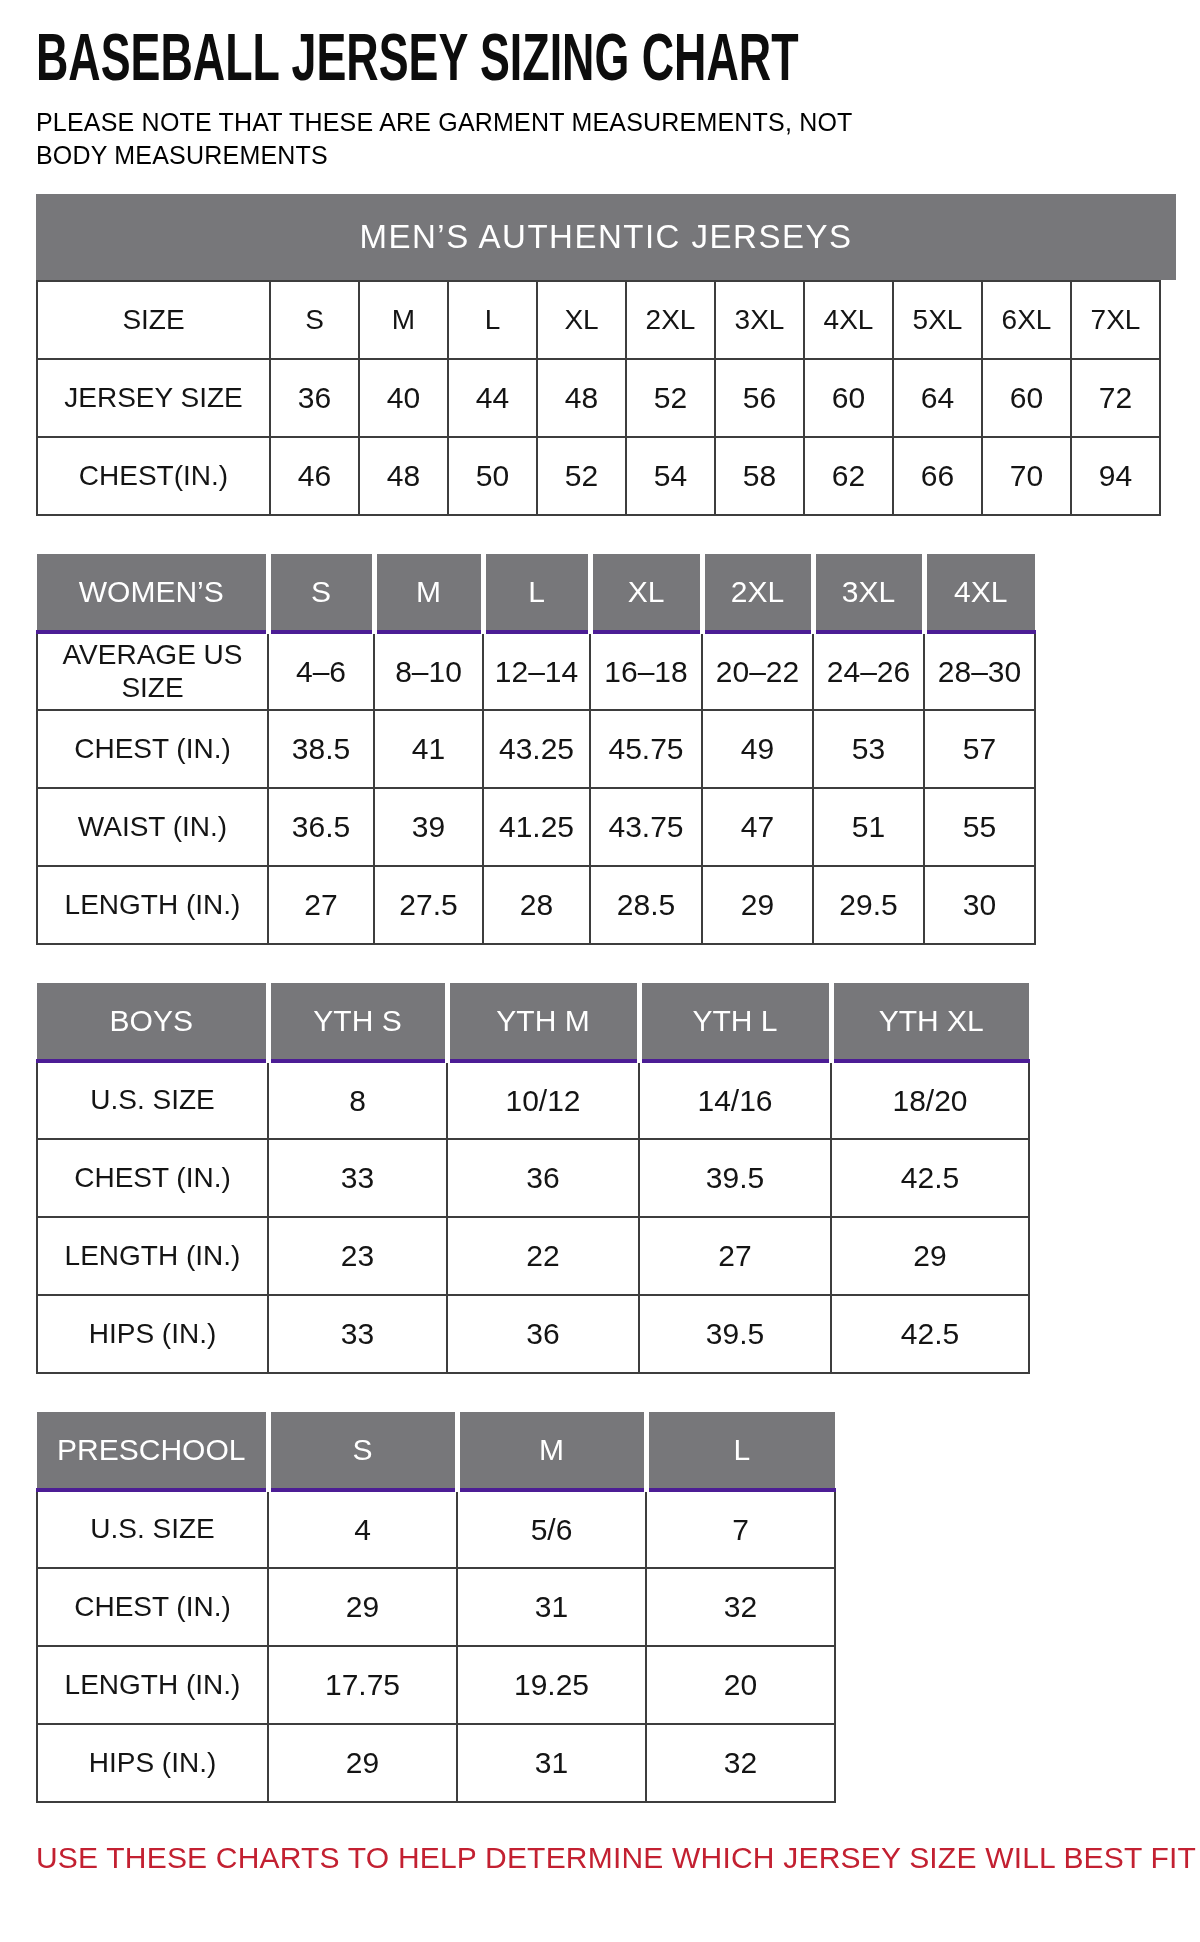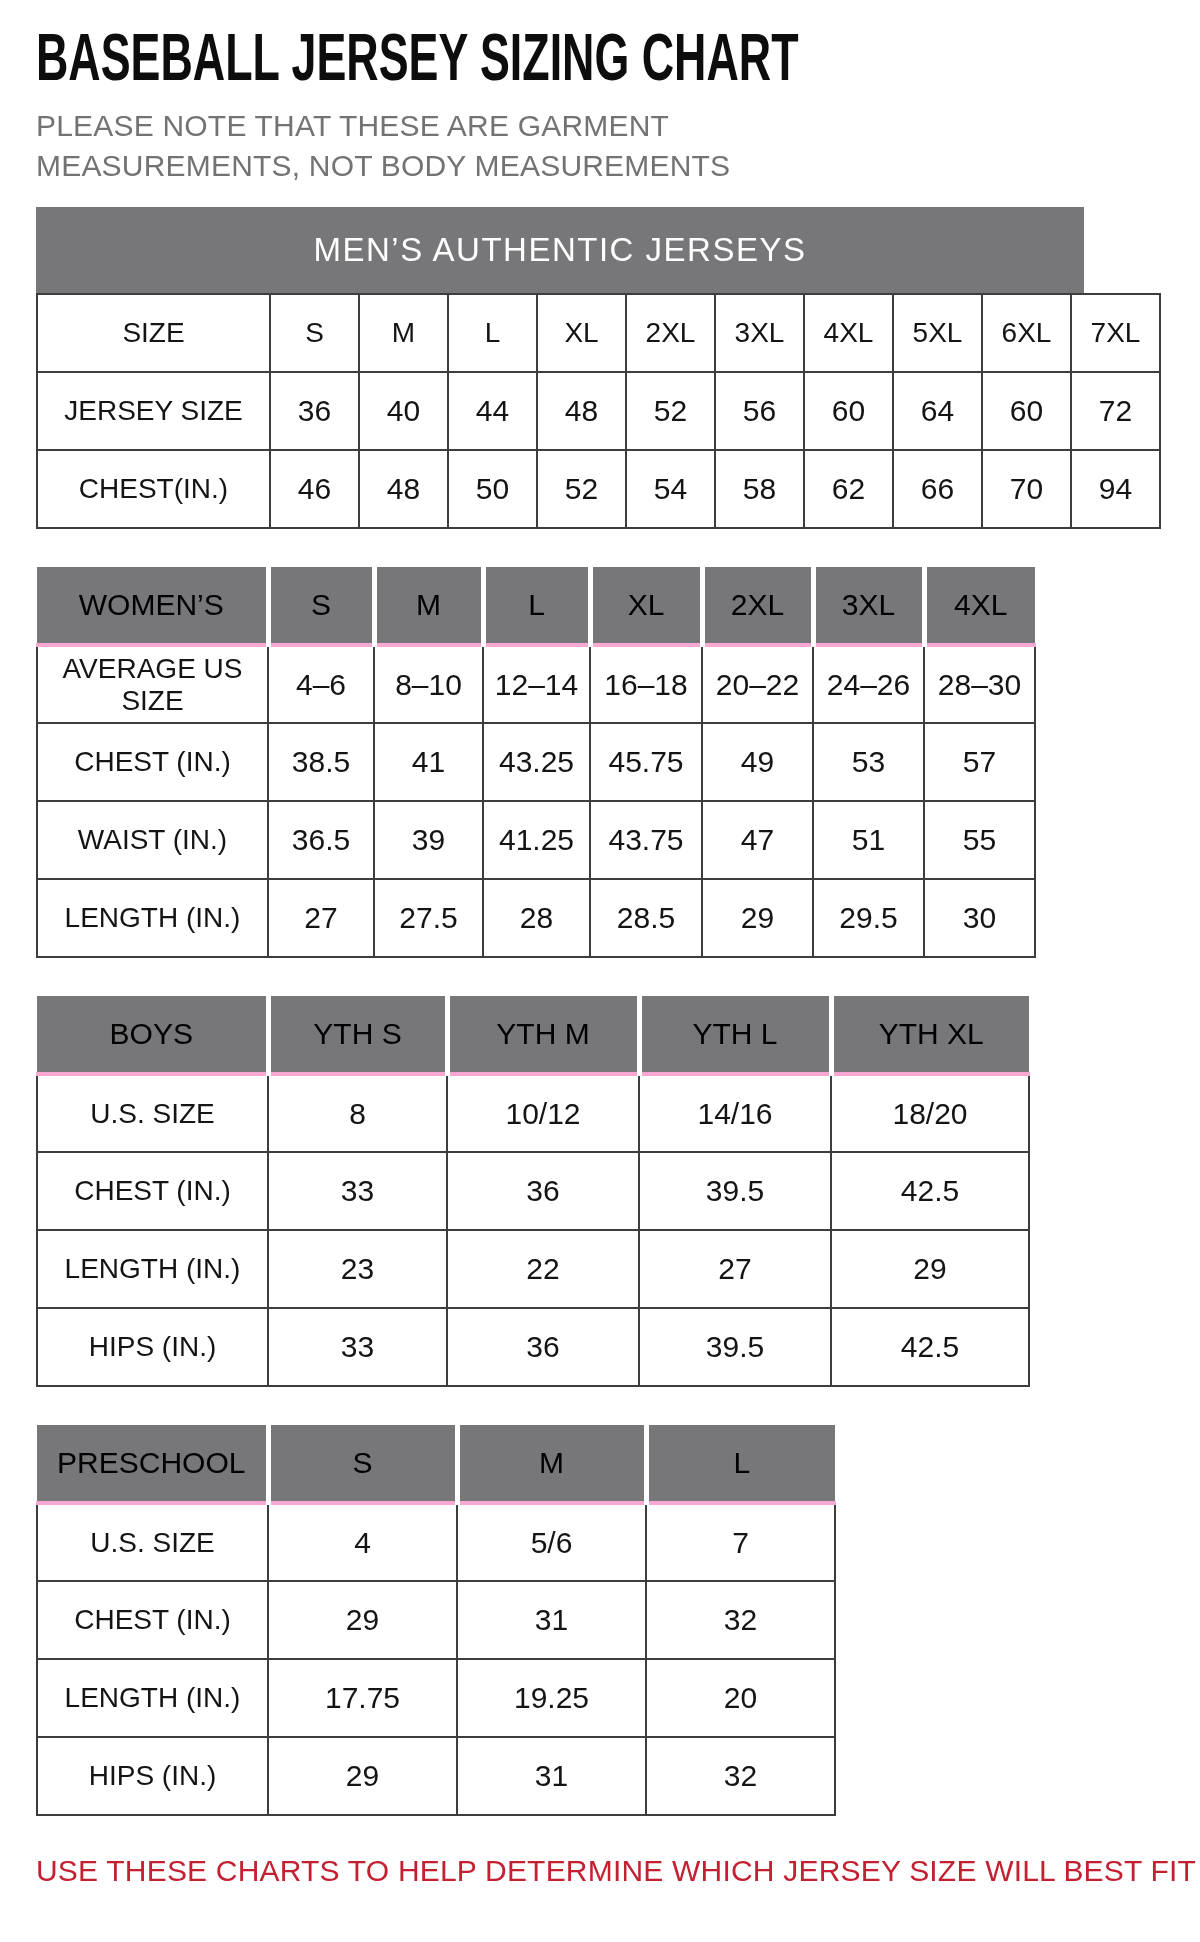--- a/index.html
+++ b/index.html
@@ -24,23 +24,23 @@
     letter-spacing: 0px;
     color: #0d0d0d;
     white-space: nowrap;
     transform: scale(0.80, 1.18);
     transform-origin: left center;
     line-height: 64px;
   }
   .note {
     margin: 0 0 22px 0;
     max-width: 890px;
-    font-size: 30px;
+    font-size: 25px;
     line-height: 1.32;
-    color: #737373;
+    color: #000000;
     letter-spacing: 0.2px;
   }
   .table-host { margin-bottom: 38px; }
   .table-caption {
     background: #77777a;
     color: #ffffff;
     height: 86px;
     display: flex;
     align-items: center;
     justify-content: center;
@@ -58,44 +58,44 @@
     vertical-align: middle;
     padding: 2px 4px;
     border: 2px solid #3d3d3d;
     font-weight: normal;
   }
   .sizing-table td { font-size: 30px; }
   .sizing-table th.row-label { font-size: 28px; line-height: 1.15; border-radius: 15px; }
   .sizing-table thead th.plain { font-size: 28px; background: #ffffff; }
   .sizing-table thead th.gray {
     background: #77777a;
-    color: #000000;
+    color: #ffffff;
     font-size: 30px;
     border: none;
-    border-bottom: 4px solid #f9a8d4;
+    border-bottom: 4px solid #4c1d95;
   }
   .sizing-table thead th.gray + th.gray { border-left: 5px solid #ffffff; }
   .footer {
     margin: 16px 0 0 0;
     font-size: 30px;
     color: #c32031;
     letter-spacing: 0.2px;
     white-space: nowrap;
   }
 </style>
 </head>
 <body>
 
 <div class="page">
   <h1 class="title">BASEBALL JERSEY SIZING CHART</h1>
   <p class="note">PLEASE NOTE THAT THESE ARE GARMENT MEASUREMENTS, NOT BODY MEASUREMENTS</p>
 
   <div>
     <div class="table-host">
-        <div class="table-caption" style="width: 1048px; text-align: center;">MEN’S AUTHENTIC JERSEYS</div>
+        <div class="table-caption" style="width: 1140px; text-align: center;">MEN’S AUTHENTIC JERSEYS</div>
         <table class="sizing-table" style="width: 1123px;">
           <colgroup>
             <col style="width: 233px;">
             <col style="width: 89px;">
             <col style="width: 89px;">
             <col style="width: 89px;">
             <col style="width: 89px;">
             <col style="width: 89px;">
             <col style="width: 89px;">
             <col style="width: 89px;">

